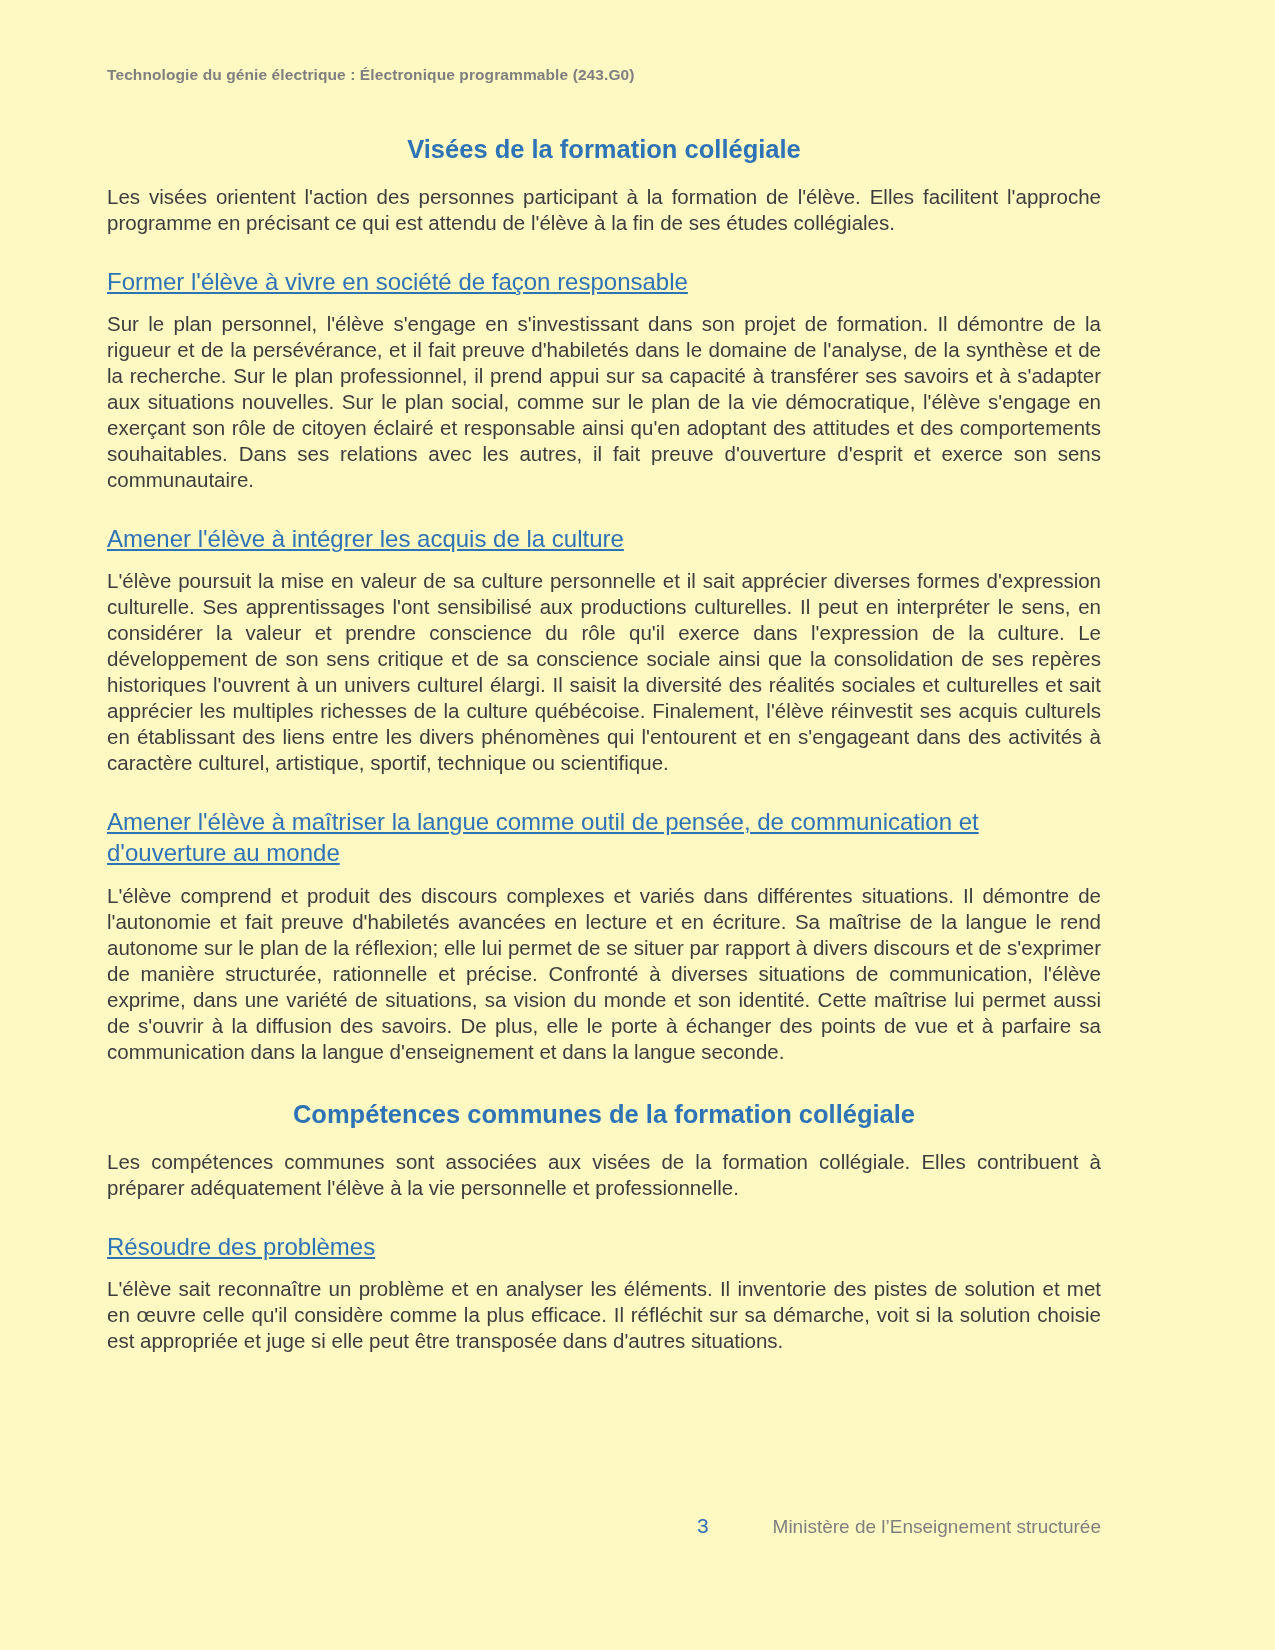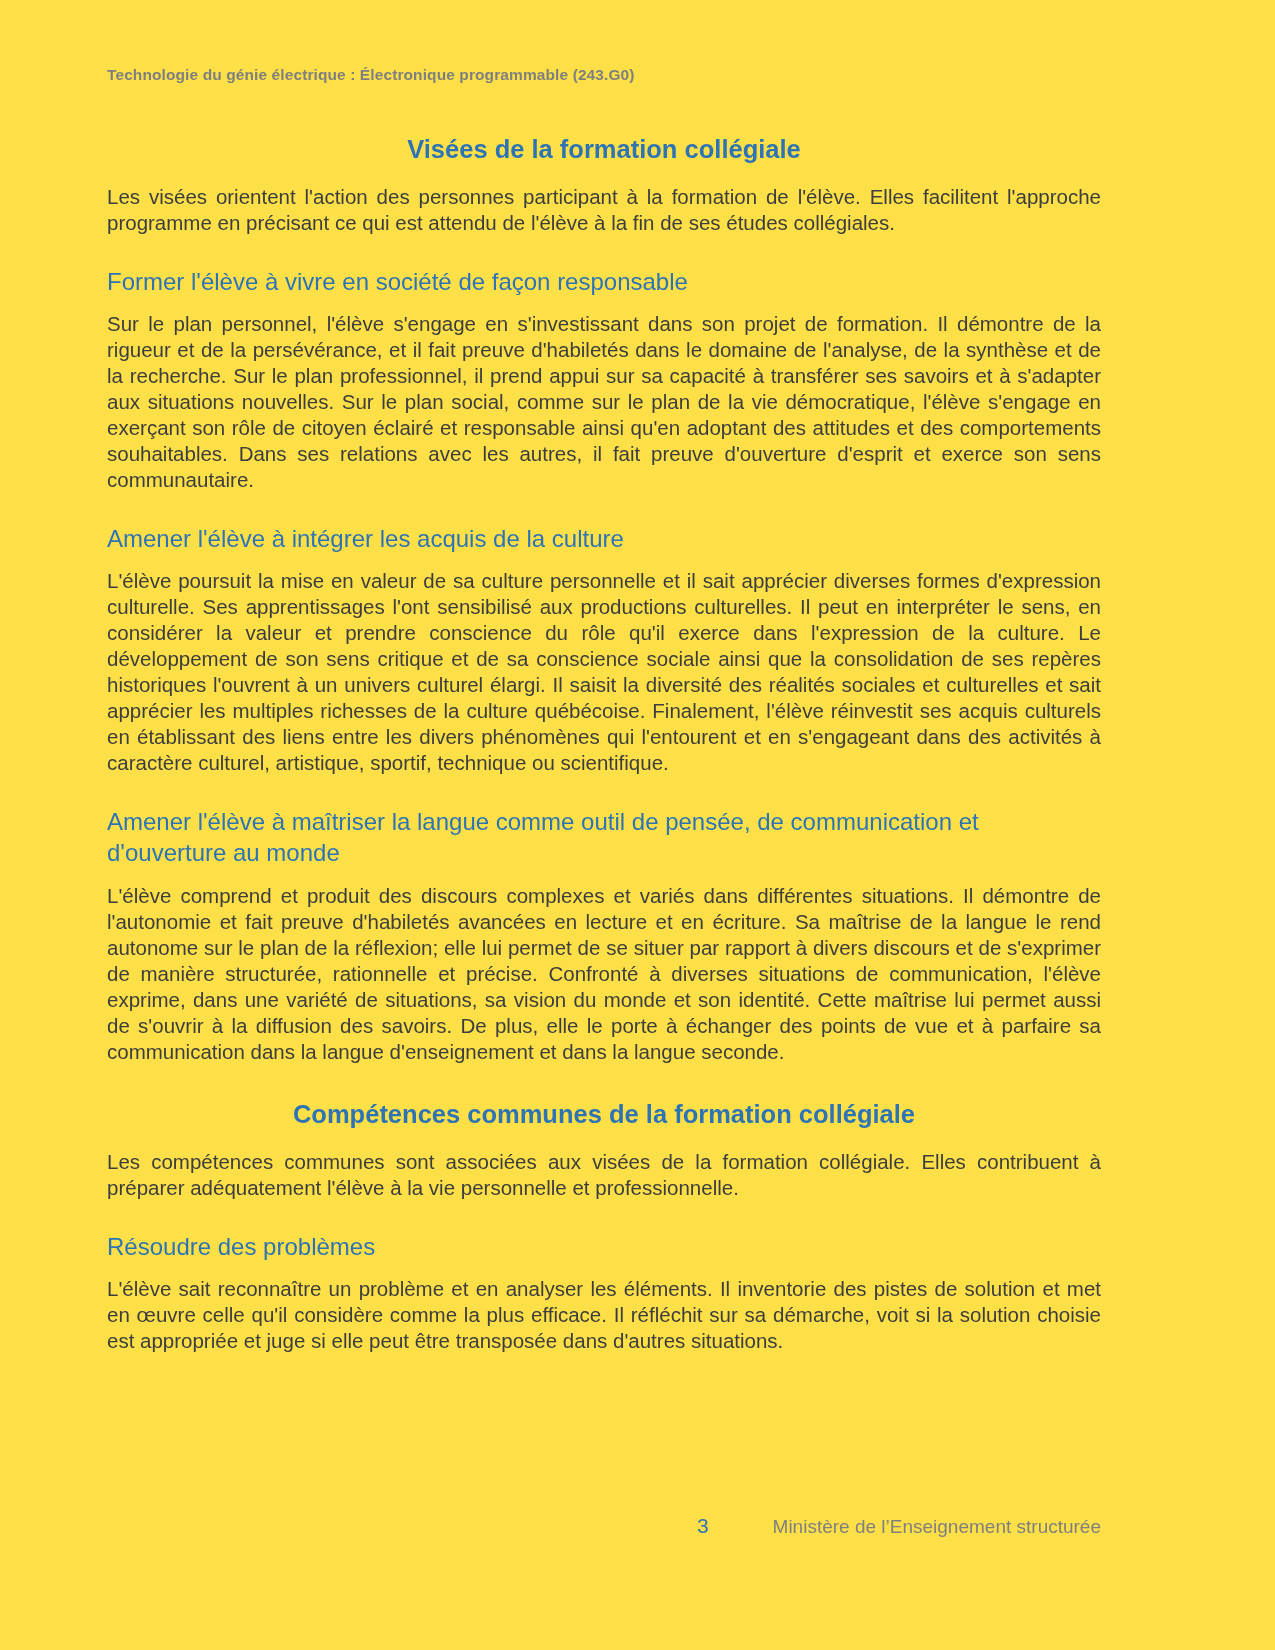--- a/index.html
+++ b/index.html
@@ -5,21 +5,21 @@
   html, body {
     margin: 0;
     padding: 0;
     background: #ffffff;
   }
   .page {
     position: relative;
     width: 1275px;
     height: 1650px;
     margin: 0 auto;
-    background: #fde047;
+    background: #fef9c3;
     font-family: "Liberation Sans", sans-serif;
     box-sizing: border-box;
     padding: 66px 174px 0 107px;
     color: #3d3d3d;
     overflow: hidden;
   }
   .running-header {
     color: #7f7f7f;
     font-weight: bold;
     font-size: 15.5px;
@@ -36,20 +36,21 @@
   }
   h1.doc-title.first {
     margin-top: 0;
   }
   h2.doc-subtitle {
     color: #2e74b5;
     font-size: 24px;
     font-weight: 400;
     margin: 30px 0 14px 0;
     line-height: 1.3;
+    text-decoration: underline;
   }
   p.body-par {
     font-size: 20.5px;
     line-height: 26px;
     text-align: justify;
     margin: 0 0 15px 0;
   }
   .page-footer {
     position: absolute;
     right: 174px;

